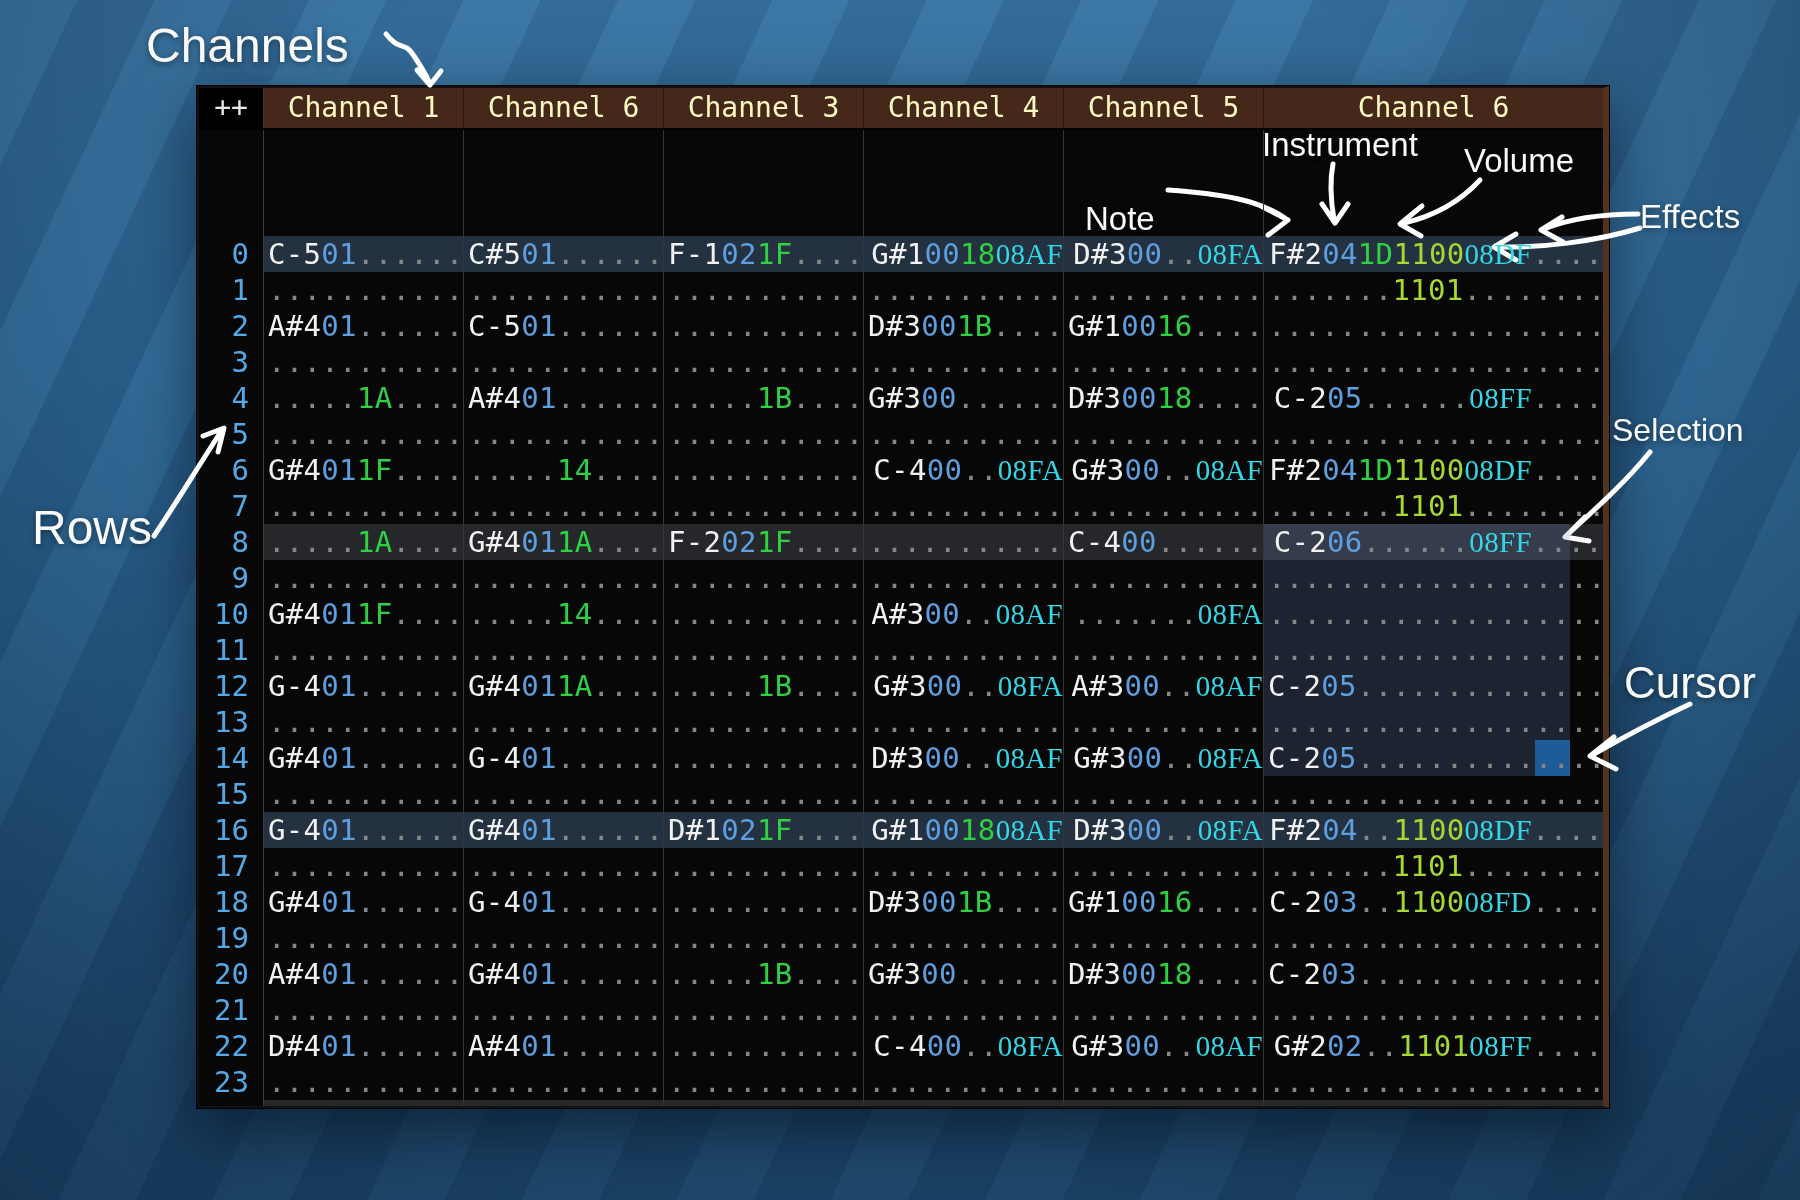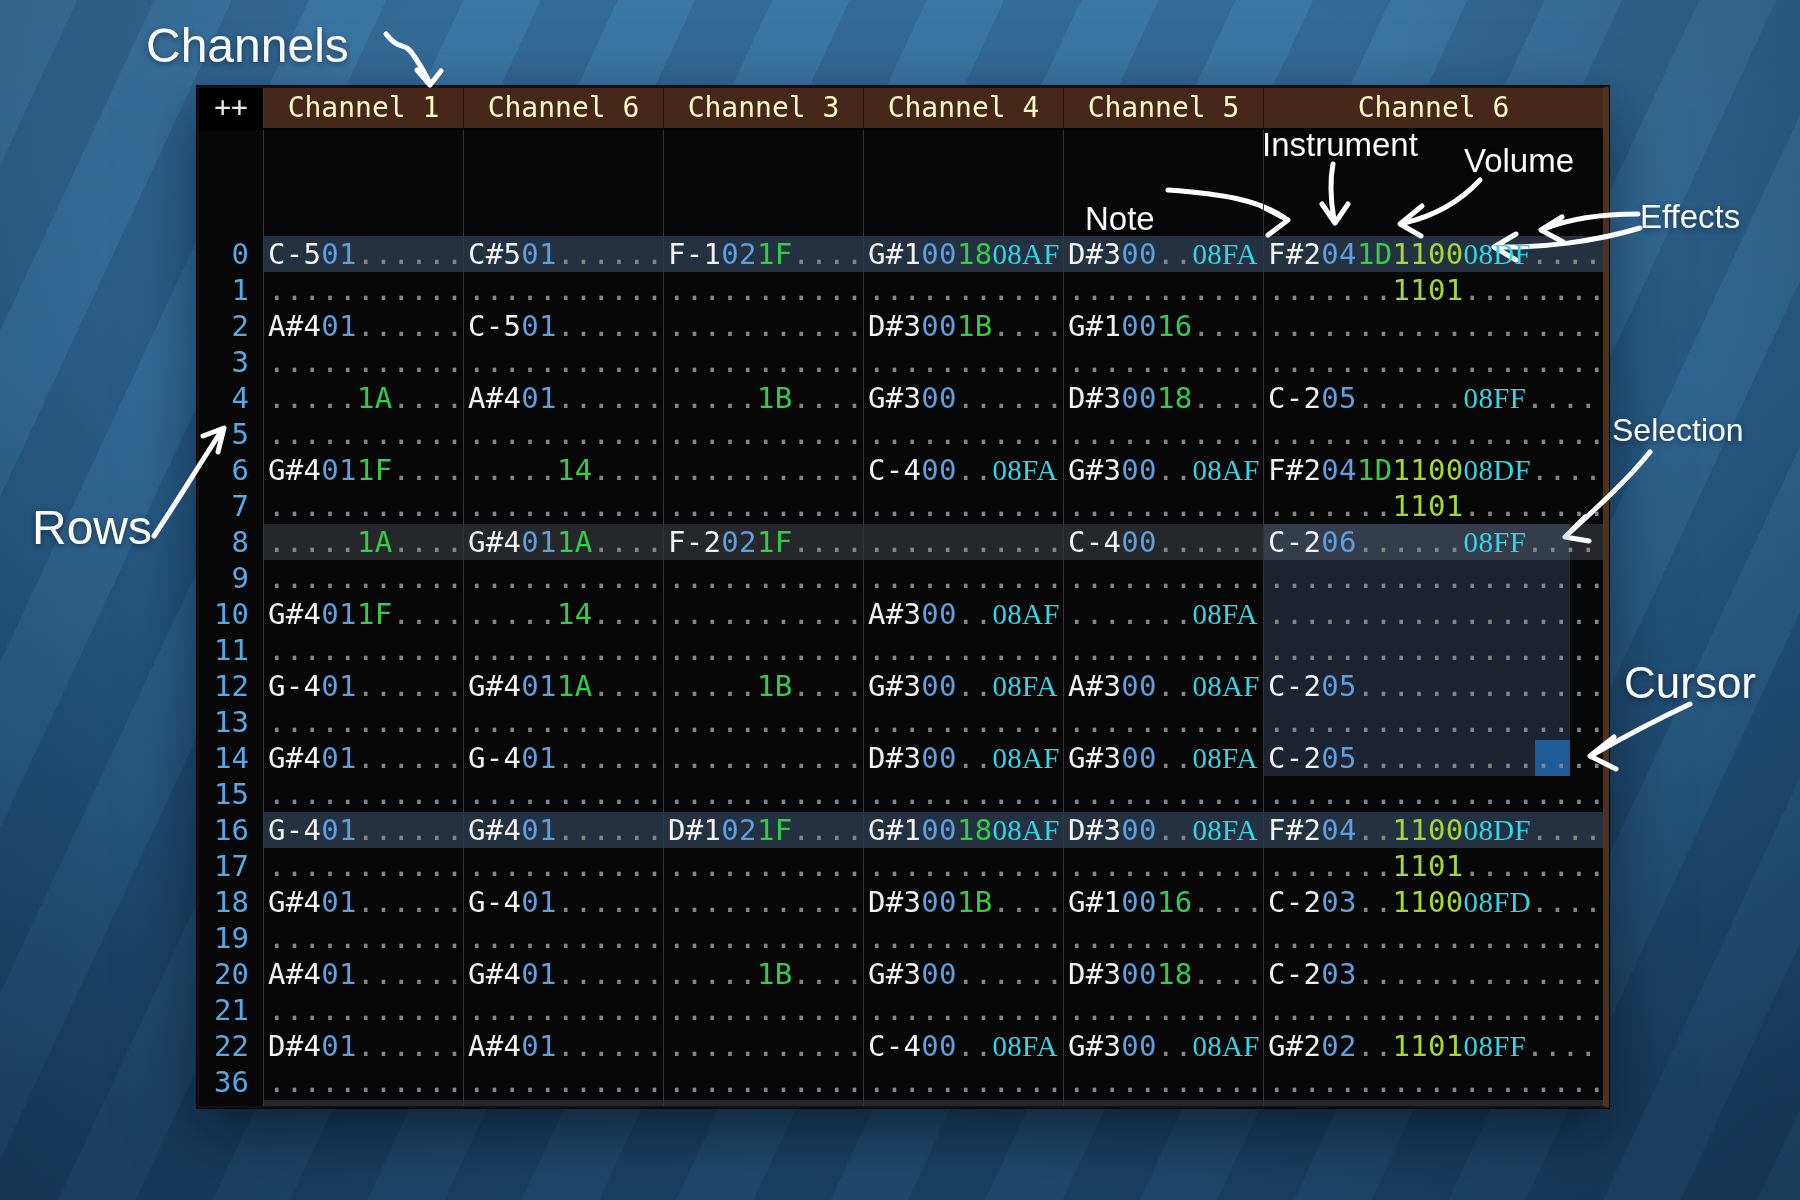--- a/index.html
+++ b/index.html
@@ -29,21 +29,21 @@
   .hcell.corner { flex:0 0 65px; background:#000; color:#e8e8e8; border-right:1px solid #3a3a3a; }
   .hcell.wide { flex:1 1 auto; border-right:none; }
   
   #pat-body { position:relative; }
   .prow { display:flex; height:36px; }
   .prow.spacer { height:106px; }
   .rn {
     flex:0 0 65px; font:29px/36px "DejaVu Sans Mono", monospace; color:#55a9e6;
     text-align:right; padding-right:14px; border-right:1px solid #3a3a3a;
   }
-  .cells { flex:1 1 auto; display:flex; }
+  .cells { flex:1 1 auto; display:flex;text-align:right; }
   .cells.hl16 { background:#233140; }
   .cells.hl8  { background:#26272b; }
   .cell {
     position:relative; z-index:2;
     flex:0 0 200px; border-right:1px solid #363636;
     font:29px/36px "DejaVu Sans Mono", monospace; letter-spacing:0.32px;
     white-space:pre; padding-left:4px; overflow:hidden;
   }
   .cell.wide { flex:1 1 auto; border-right:none; }
   .t-note{ color:#f2f2f2; } .t-ins{ color:#5d9fdf; } .t-vol{ color:#2fd043; }
@@ -341,21 +341,21 @@
           <div class="cells">
             <div class="cell"><span class="t-note">D#4</span><span class="t-ins">01</span><span class="t-dot">..</span><span class="t-dot">....</span></div>
             <div class="cell"><span class="t-note">A#4</span><span class="t-ins">01</span><span class="t-dot">..</span><span class="t-dot">....</span></div>
             <div class="cell"><span class="t-dot">...</span><span class="t-dot">..</span><span class="t-dot">..</span><span class="t-dot">....</span></div>
             <div class="cell"><span class="t-note">C-4</span><span class="t-ins">00</span><span class="t-dot">..</span><span class="t-fx08">08FA</span></div>
             <div class="cell"><span class="t-note">G#3</span><span class="t-ins">00</span><span class="t-dot">..</span><span class="t-fx08">08AF</span></div>
             <div class="cell wide"><span class="t-note">G#2</span><span class="t-ins">02</span><span class="t-dot">..</span><span class="t-fx11">1101</span><span class="t-fx08">08FF</span><span class="t-dot">....</span></div>
           </div>
         </div>
         <div class="prow">
-          <div class="rn">36</div>
+          <div class="rn">23</div>
           <div class="cells">
             <div class="cell"><span class="t-dot">...</span><span class="t-dot">..</span><span class="t-dot">..</span><span class="t-dot">....</span></div>
             <div class="cell"><span class="t-dot">...</span><span class="t-dot">..</span><span class="t-dot">..</span><span class="t-dot">....</span></div>
             <div class="cell"><span class="t-dot">...</span><span class="t-dot">..</span><span class="t-dot">..</span><span class="t-dot">....</span></div>
             <div class="cell"><span class="t-dot">...</span><span class="t-dot">..</span><span class="t-dot">..</span><span class="t-dot">....</span></div>
             <div class="cell"><span class="t-dot">...</span><span class="t-dot">..</span><span class="t-dot">..</span><span class="t-dot">....</span></div>
             <div class="cell wide"><span class="t-dot">...</span><span class="t-dot">..</span><span class="t-dot">..</span><span class="t-dot">....</span><span class="t-dot">....</span><span class="t-dot">....</span></div>
           </div>
         </div>
         <div class="prow">

